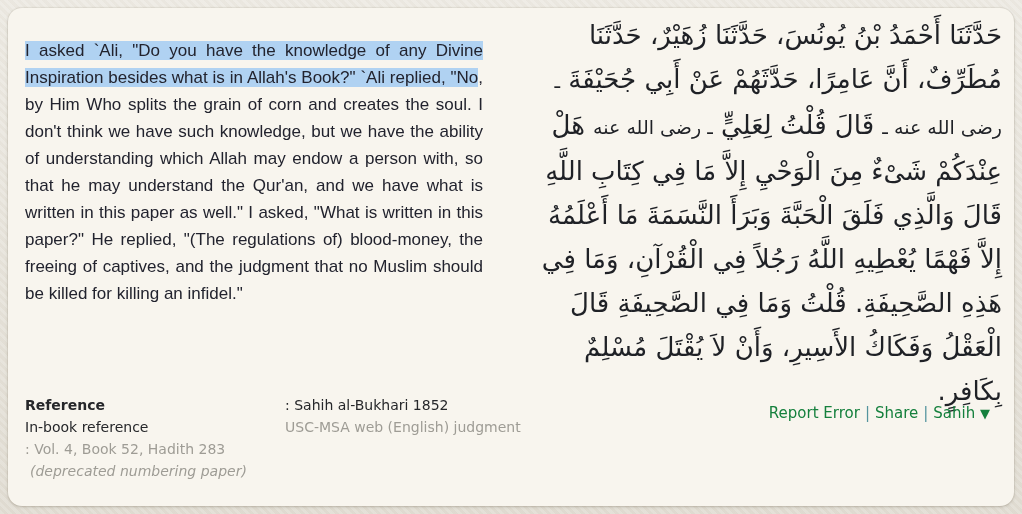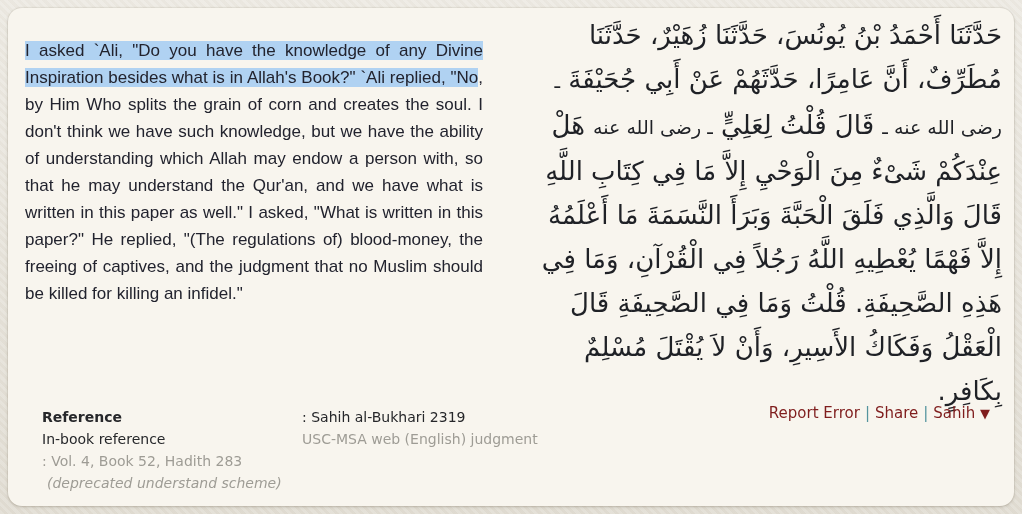--- a/index.html
+++ b/index.html
@@ -51,65 +51,64 @@
     direction: rtl;
     text-align: right;
     font-size: 26px;
     line-height: 44px;
     color: #1f2126;
     font-family: "DejaVu Sans", sans-serif;
   }
   .ar-small { font-size: 19px; }
   .footer-left {
     position: absolute;
-    left: 17px; bottom: 12px;
+    left: 17px; bottom: 24px;
     display: grid;
     grid-template-columns: 260px auto;
     font-family: "DejaVu Sans", sans-serif;
     font-size: 14px;
     line-height: 22px;
     color: #26272a;
-    margin-left: 17px;
   }
   .ref-label.bold { font-weight: bold; }
   .muted { color: #9e9c95; }
   .ref-note {
     grid-column: 1 / -1;
     font-style: italic;
     padding-left: 5px;
   }
   .footer-right {
     position: absolute;
     right: 24px; top: 396px;
     font-family: "DejaVu Sans", sans-serif;
     font-size: 15px;
     color: #54949e;
     white-space: nowrap;
   }
-  .link { color: #7f1d1d; text-decoration: none; cursor: pointer; }
+  .link { color: #15803d; text-decoration: none; cursor: pointer; }
   .sep { margin: 0 5px; }
   .caret { font-size: 13px; }
 </style>
 </head>
 <body>
 
 <div class="card">
 
   <div class="english-col">
     <p class="etext"><span class="hl">I asked `Ali, "Do you have the knowledge of any Divine Inspiration besides what is in Allah's Book?" `Ali replied, "No</span><span>, by Him Who splits the grain of corn and creates the soul. I don't think we have such knowledge, but we have the ability of understanding which Allah may endow a person with, so that he may understand the Qur'an, and we have what is written in this paper as well." I asked, "What is written in this paper?" He replied, "(The regulations of) blood-money, the freeing of captives, and the judgment that no Muslim should be killed for killing an infidel."</span></p>
   </div>
 
   <div class="arabic-col" id="arabic-text"><span class="ar-normal">حَدَّثَنَا أَحْمَدُ بْنُ يُونُسَ، حَدَّثَنَا زُهَيْرٌ، حَدَّثَنَا مُطَرِّفٌ، أَنَّ عَامِرًا، حَدَّثَهُمْ عَنْ أَبِي جُحَيْفَةَ </span><span class="ar-small">ـ رضى الله عنه ـ</span><span class="ar-normal"> قَالَ قُلْتُ لِعَلِيٍّ </span><span class="ar-small">ـ رضى الله عنه</span><span class="ar-normal"> هَلْ عِنْدَكُمْ شَىْءٌ مِنَ الْوَحْيِ إِلاَّ مَا فِي كِتَابِ اللَّهِ قَالَ وَالَّذِي فَلَقَ الْحَبَّةَ وَبَرَأَ النَّسَمَةَ مَا أَعْلَمُهُ إِلاَّ فَهْمًا يُعْطِيهِ اللَّهُ رَجُلاً فِي الْقُرْآنِ، وَمَا فِي هَذِهِ الصَّحِيفَةِ. قُلْتُ وَمَا فِي الصَّحِيفَةِ قَالَ الْعَقْلُ وَفَكَاكُ الأَسِيرِ، وَأَنْ لاَ يُقْتَلَ مُسْلِمٌ بِكَافِرٍ.</span></div>
 
   <div class="footer-left" id="ref-table">
       <div class="ref-label bold">Reference</div>
-      <div class="ref-value">: Sahih al-Bukhari 2319</div>
+      <div class="ref-value">: Sahih al-Bukhari 1852</div>
       <div class="ref-label">In-book reference</div>
       <div class="ref-label muted">USC-MSA web (English) judgment</div>
       <div class="ref-value muted">: Vol. 4, Book 52, Hadith 283</div>
-      <div class="ref-note muted">(deprecated understand scheme)</div>
+      <div class="ref-note muted">(deprecated numbering paper)</div>
     </div>
 
   <div class="footer-right">
     <a class="link">Report Error</a><span class="sep">|</span><a class="link">Share</a><span class="sep">|</span><a class="link"><span>Sahih</span> <span class="caret">▼</span></a>
   </div>
 
 </div>
 
 </body></html>

